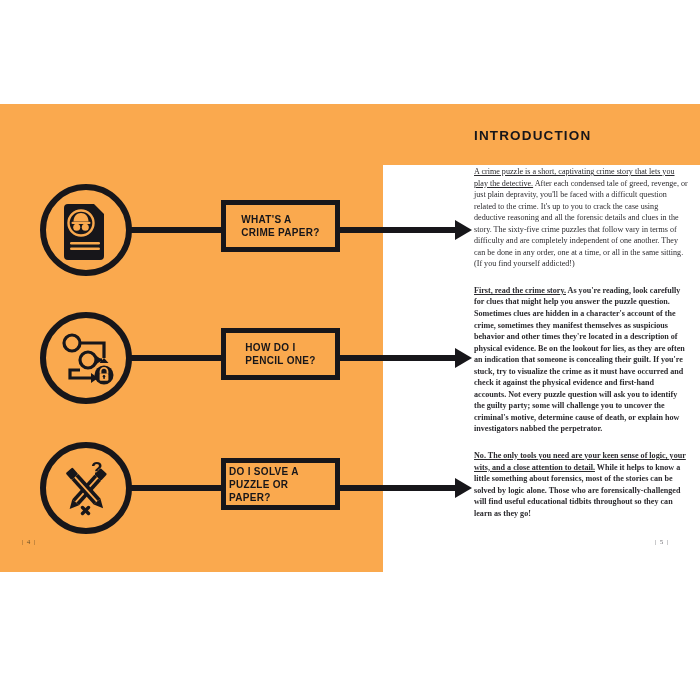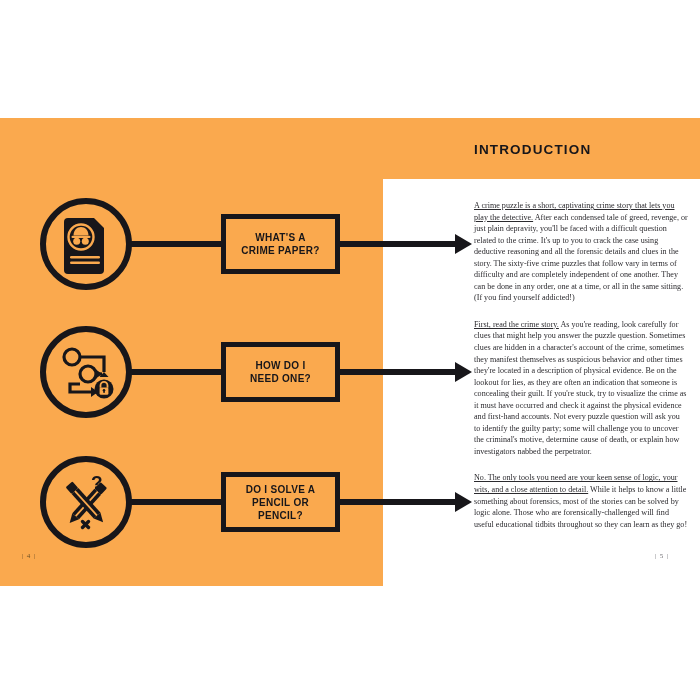--- a/index.html
+++ b/index.html
@@ -19,21 +19,21 @@
     position: relative;
     width: 700px;
     height: 700px;
     background: #ffffff;
   }
 
   
   #spread {
     position: absolute;
     left: 0;
-    top: 118px;
+    top: 104px;
     width: 700px;
     height: 468px;
     background: #ffffff;
     overflow: hidden;
   }
 
   
   .orange-band {
     position: absolute;
     left: 0;
@@ -63,31 +63,30 @@
     color: #17161a;
     font-family: "Liberation Sans", sans-serif;
   }
 
   
   .right-col {
     position: absolute;
     left: 474px;
     top: 62px;
     width: 214px;
-    margin-top: 20px;
   }
   .para {
     font-family: "Liberation Serif", serif;
     font-size: 8.1px;
     line-height: 11.55px;
     color: #2b2a2e;
     text-align: left;
     margin: 0 0 0 0;
   }
-  .para + .para { margin-top: 15px; }
+  .para + .para { margin-top: 15px; font-weight: bold; }
   .para .lede {
     text-decoration: underline;
     text-underline-offset: 1.4px;
   }
 
   
   .row {
     position: absolute;
     left: 0;
     height: 96px;
@@ -119,28 +118,28 @@
     height: 6px;
     background: #17161a;
   }
 
   
   .label-box {
     position: absolute;
     left: 221px;
     top: 16px;
     width: 119px;
-    height: 60px;
+    height: 52px;
     border: 5px solid #17161a;
     background: #faa94e;
     box-sizing: border-box;
     display: flex;
     align-items: center;
     justify-content: center;
-    text-align: center;
+    text-align: left;
   }
   .label-text {
     font-size: 10px;
     font-weight: bold;
     line-height: 13px;
     letter-spacing: 0.3px;
     color: #17161a;
     padding: 0 3px;
   }
 
@@ -227,21 +226,21 @@
           <path d="M54.5 55.8 v-2.4 a3.5 3.5 0 0 1 7 0 v2.4" fill="none" stroke="#faa94e" stroke-width="1.8"></path>
           <rect x="53.6" y="55.4" width="8.8" height="7.4" rx="1.3" fill="#faa94e"></rect>
           <circle cx="58" cy="58.3" r="1.25" fill="#17161a"></circle>
           <rect x="57.3" y="58.3" width="1.5" height="2.6" fill="#17161a"></rect>
         </svg>
       </div>
       <div class="stub"></div>
       <div class="label-box">
         <div class="label-text">
           <span>HOW DO I</span><br>
-          <span>NEED ONE?</span>
+          <span>PENCIL ONE?</span>
         </div>
       </div>
       <div class="arrow"></div>
     </div>
 
     <div class="row row-3">
       <div class="badge">
         <svg width="80" height="80" viewBox="0 0 80 80" aria-hidden="true">
 
           <g transform="rotate(42 40 42)">
@@ -263,21 +262,21 @@
           <g stroke="#17161a" stroke-width="3.4" stroke-linecap="round">
             <path d="M36.5 59.5 l6 6"></path>
             <path d="M42.5 59.5 l-6 6"></path>
           </g>
         </svg>
       </div>
       <div class="stub"></div>
       <div class="label-box">
         <div class="label-text">
           <span>DO I SOLVE A</span><br>
-          <span>PENCIL OR PENCIL?</span>
+          <span>PUZZLE OR PAPER?</span>
         </div>
       </div>
       <div class="arrow"></div>
     </div>
 
     <div class="right-col">
       <p class="para"><span class="lede">A crime puzzle is a short, captivating crime story that lets you play the detective.</span><span> After each condensed tale of greed, revenge, or just plain depravity, you'll be faced with a difficult question related to the crime. It's up to you to crack the case using deductive reasoning and all the forensic details and clues in the story. The sixty-five crime puzzles that follow vary in terms of difficulty and are completely independent of one another. They can be done in any order, one at a time, or all in the same sitting. (If you find yourself addicted!)</span></p>
       <p class="para"><span class="lede">First, read the crime story.</span><span> As you're reading, look carefully for clues that might help you answer the puzzle question. Sometimes clues are hidden in a character's account of the crime, sometimes they manifest themselves as suspicious behavior and other times they're located in a description of physical evidence. Be on the lookout for lies, as they are often an indication that someone is concealing their guilt. If you're stuck, try to visualize the crime as it must have occurred and check it against the physical evidence and first-hand accounts. Not every puzzle question will ask you to identify the guilty party; some will challenge you to uncover the criminal's motive, determine cause of death, or explain how investigators nabbed the perpetrator.</span></p>
       <p class="para"><span class="lede">No. The only tools you need are your keen sense of logic, your wits, and a close attention to detail.</span><span> While it helps to know a little something about forensics, most of the stories can be solved by logic alone. Those who are forensically-challenged will find useful educational tidbits throughout so they can learn as they go!</span></p>
     </div>

